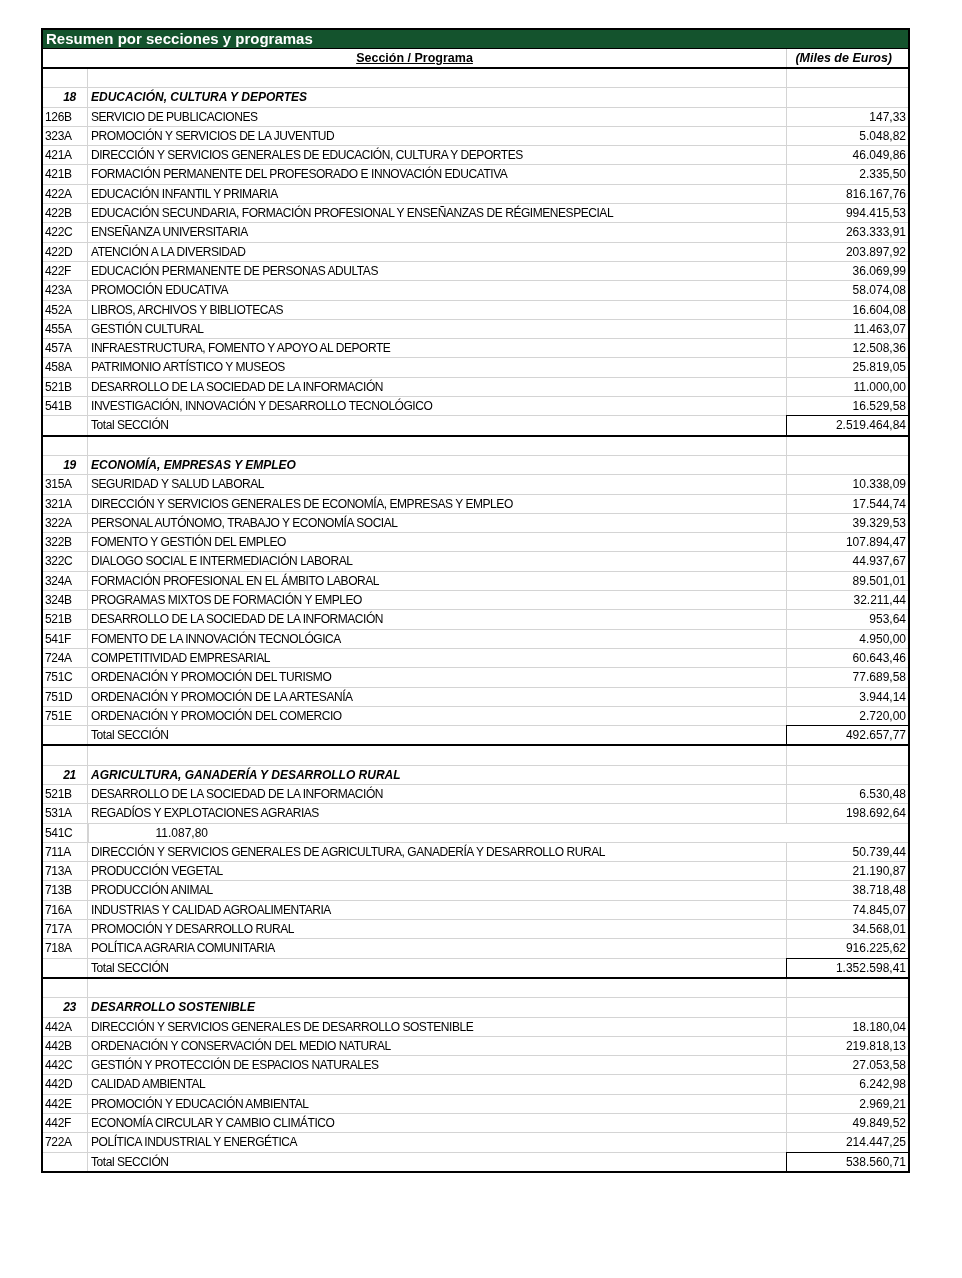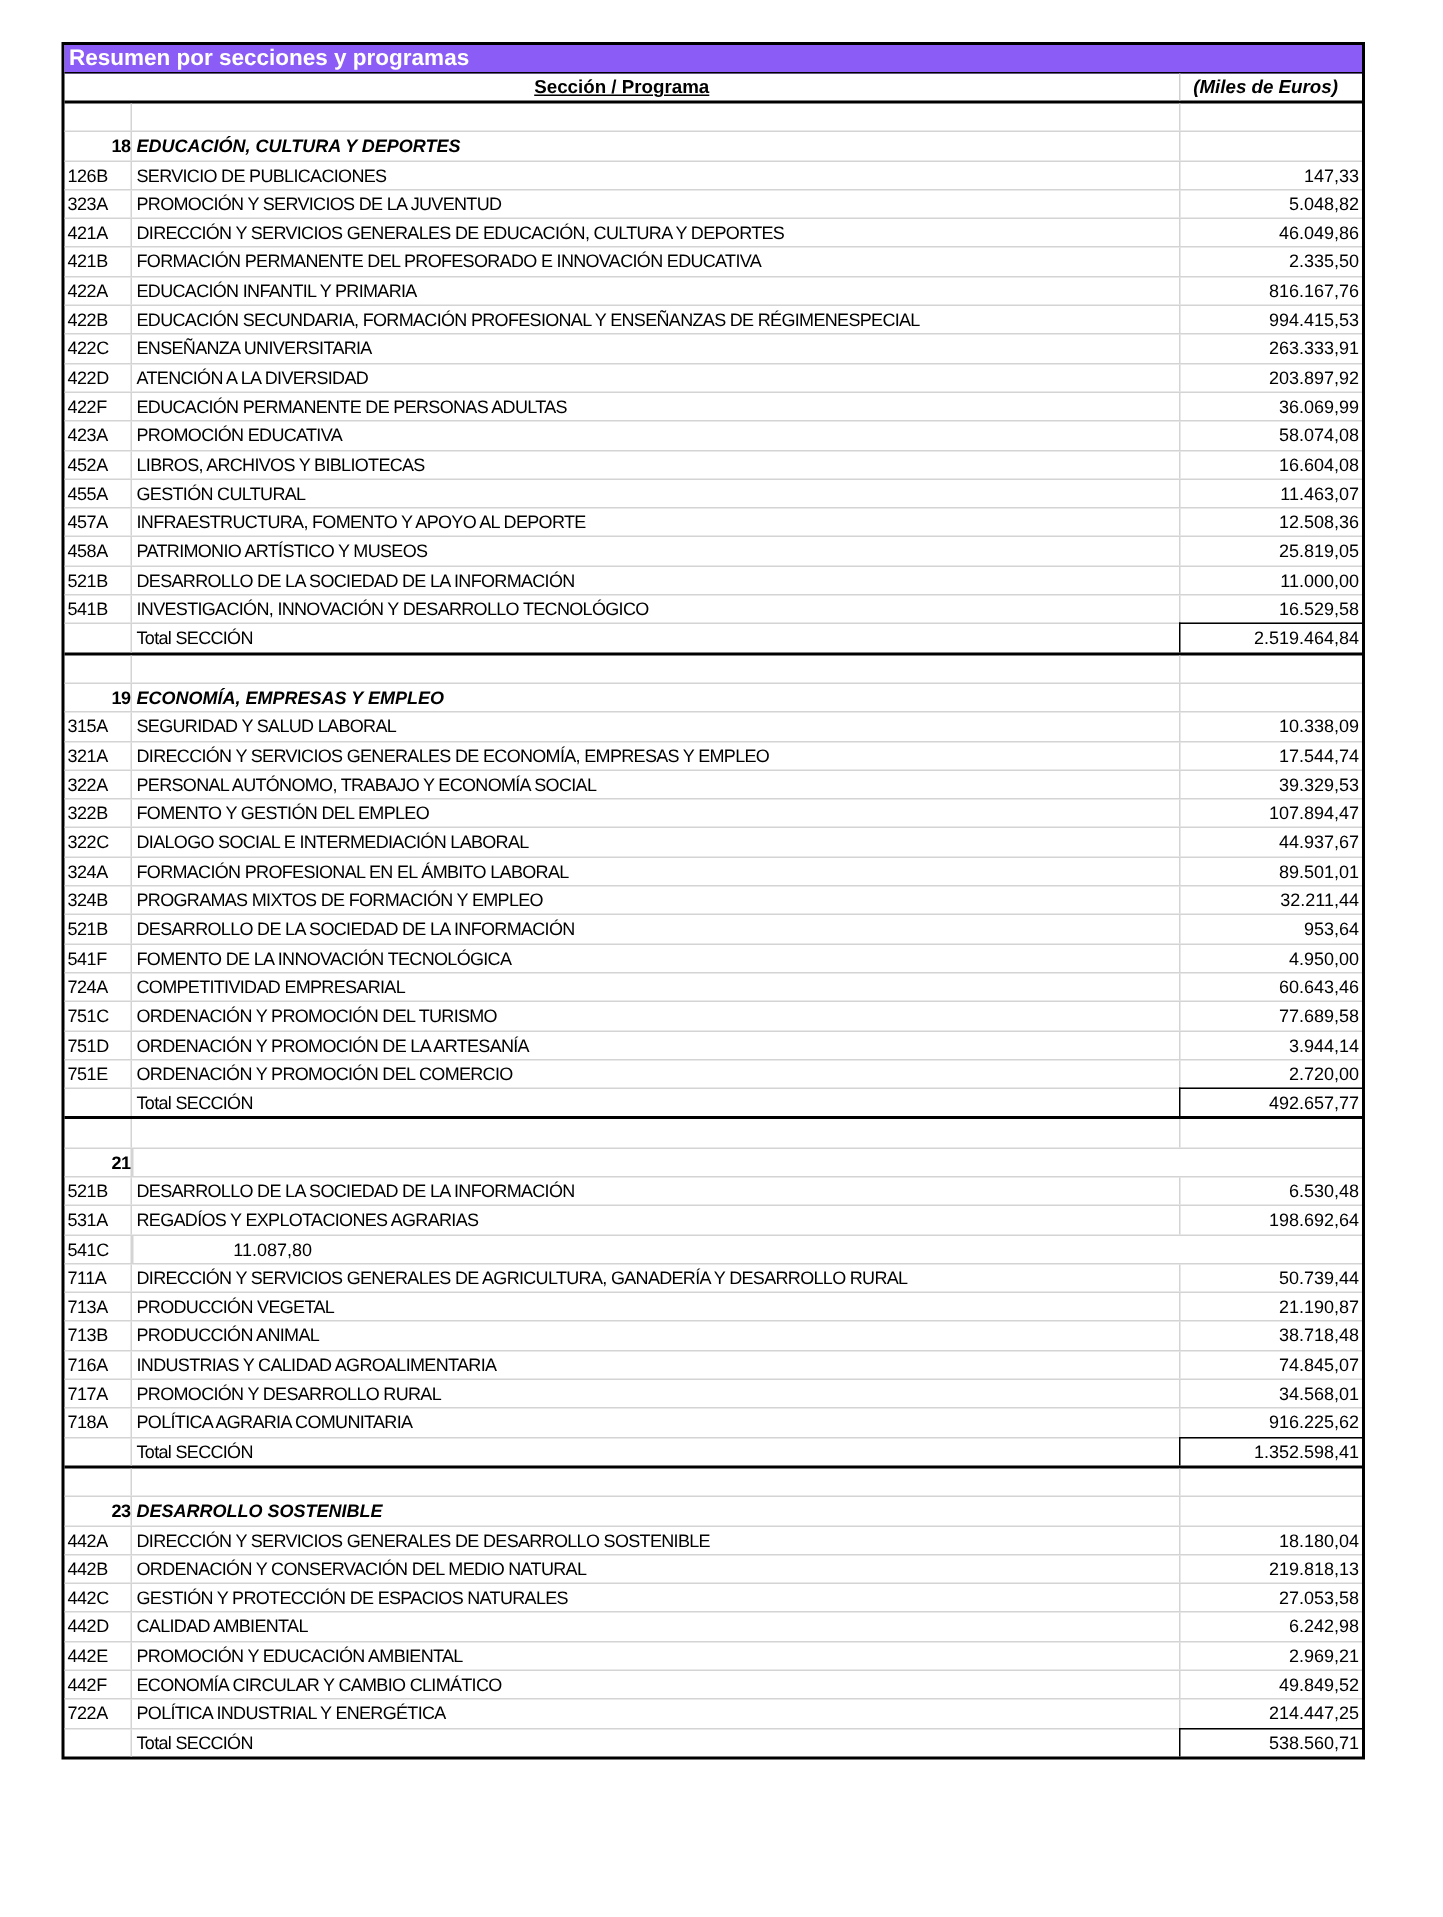--- a/index.html
+++ b/index.html
@@ -1,38 +1,38 @@
 <!DOCTYPE html>
 <html><head>
 <meta charset="utf-8">
 <style>
   html, body { margin: 0; padding: 0; background: #ffffff; }
   body { width: 962px; height: 1278px; position: relative; overflow: hidden;
          font-family: "Liberation Sans", sans-serif; color: #000; }
   .sheet { position: absolute; left: 41px; top: 28px; width: 869px;
            border: 2px solid #000; box-sizing: border-box; }
-  .title-bar { height: 18px; background: #8b5cf6; color: #ffffff;
+  .title-bar { height: 18px; background: #14532d; color: #ffffff;
                font-weight: bold; font-size: 15px; line-height: 18px;
                padding-left: 3px; border-bottom: 1px solid #000; white-space: nowrap; }
   .head-row { display: flex; height: 18px; border-bottom: 2px solid #000;
               font-size: 12.5px; font-weight: bold; line-height: 18px; }
   .head-row .h-prog { flex: 1; text-align: center; padding-left: 0; text-decoration: underline; }
   .head-row .h-amt { width: 122px; border-left: 1px solid #d0d0d0;
                      text-align: right; padding-right: 16px; box-sizing: border-box;
                      font-style: italic; }
   .row { display: flex; height: 18.3px; border-bottom: 1px solid #d4d4d4;
          font-size: 12px; line-height: 18px; }
   .row .code { width: 45px; padding-left: 2px; box-sizing: border-box;
                border-right: 1px solid #d4d4d4; letter-spacing: -0.3px; }
   .row .desc { flex: 1; padding-left: 3px; white-space: nowrap; overflow: hidden;
                letter-spacing: -0.45px; }
   .row .amt { width: 122px; text-align: right; padding-right: 2px;
               box-sizing: border-box; border-left: 1px solid #d4d4d4; }
-  .row.section .code { text-align: right; padding-right: 0; font-weight: bold;
-                       }
+  .row.section .code { text-align: right; padding-right: 11px; font-weight: bold;
+                       font-style: italic; }
   .row.section .desc { font-weight: bold; font-style: italic; letter-spacing: 0; }
   .row.total { border-bottom: 2px solid #000; }
   .row.total .amt { border-top: 1px solid #000; border-left: 1px solid #000; margin-top: -1px; }
   .row.last { border-bottom: none; }
 </style>
 </head>
 <body>
 
 <div class="sheet">
   <div class="title-bar">Resumen por secciones y programas</div>
@@ -216,20 +216,21 @@
         <div class="desc">Total SECCIÓN</div>
         <div class="amt">492.657,77</div>
       </div>
       <div class="row spacer">
         <div class="code"></div>
         <div class="desc"></div>
         <div class="amt"></div>
       </div>
       <div class="row section">
         <div class="code">21</div>
+        <div class="desc">AGRICULTURA, GANADERÍA Y DESARROLLO RURAL</div>
         <div class="amt"></div>
       </div>
       <div class="row program">
         <div class="code">521B</div>
         <div class="desc">DESARROLLO DE LA SOCIEDAD DE LA INFORMACIÓN</div>
         <div class="amt">6.530,48</div>
       </div>
       <div class="row program">
         <div class="code">531A</div>
         <div class="desc">REGADÍOS Y EXPLOTACIONES AGRARIAS</div>

